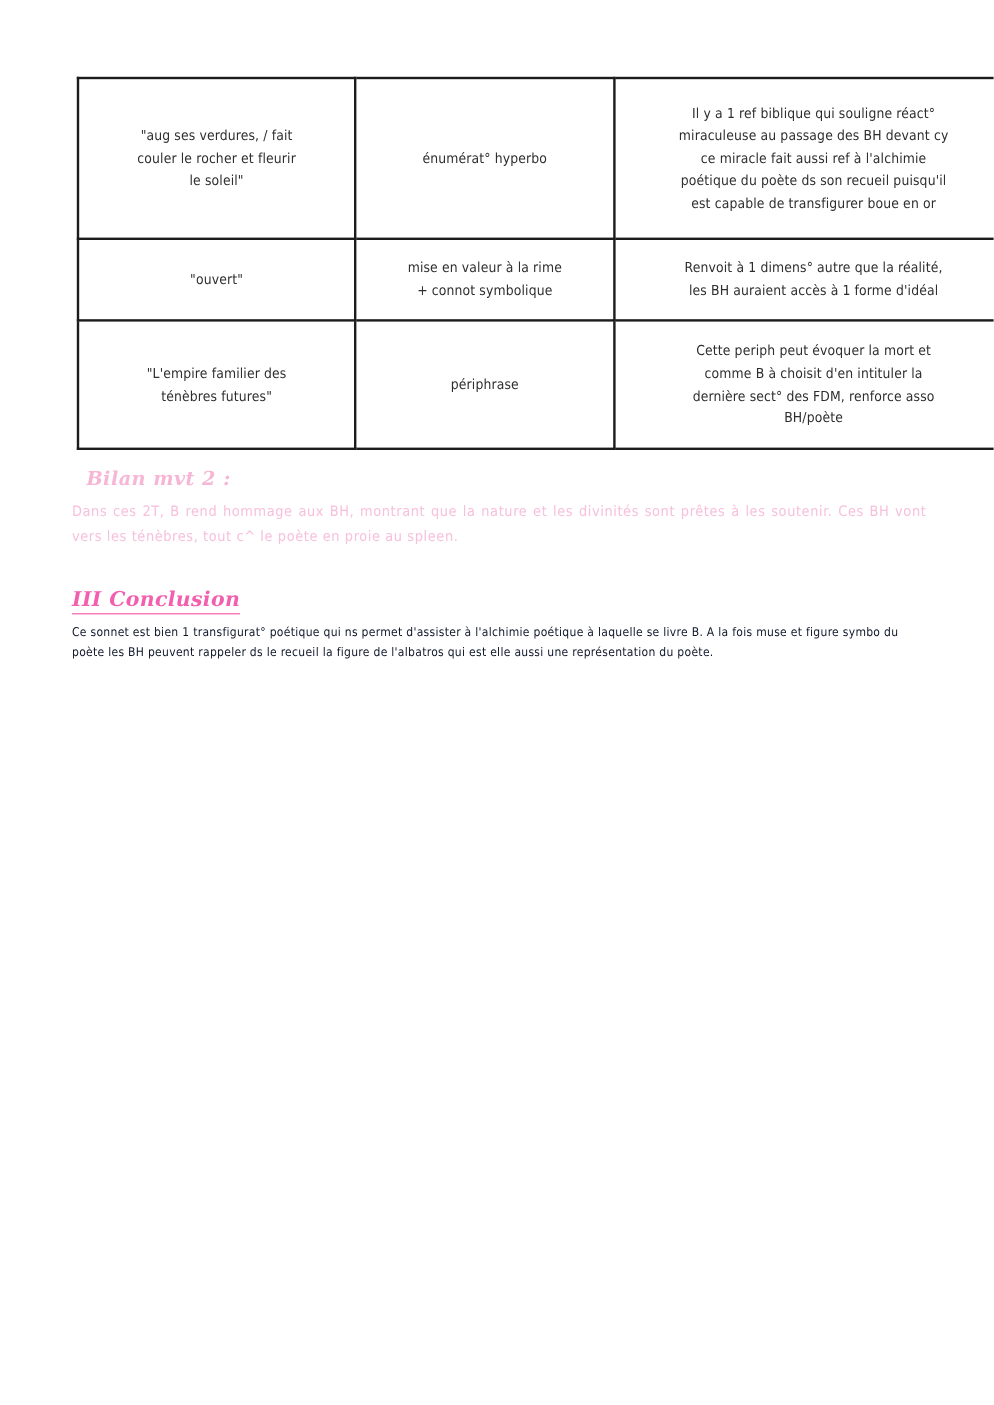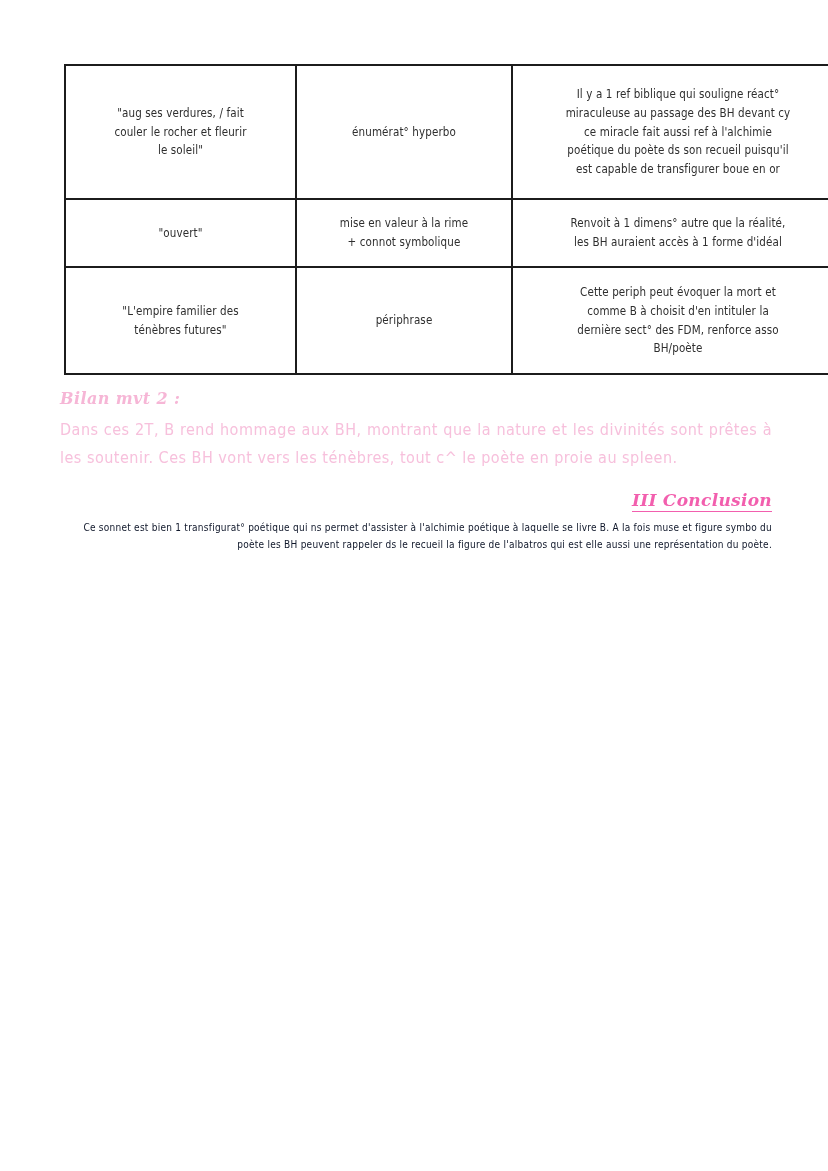--- a/index.html
+++ b/index.html
@@ -64,41 +64,40 @@
     left: 60px;
     top: 389px;
     width: 712px;
   }
   .bilan-heading {
     font-family: "DejaVu Serif", serif;
     font-style: italic;
     font-size: 16px;
     color: #f6b6d6;
     letter-spacing: 0.4px;
-    margin: 0 0 8px 0;
+    margin: 0 0 8px 12px;
     font-weight: 600;
   }
   .bilan-body {
     font-family: "DejaVu Sans", sans-serif;
-    font-size: 16px;
+    font-size: 12px;
     line-height: 1.78;
     color: #f7c0dc;
     letter-spacing: 0.5px;
     margin: 0;
     font-stretch: condensed;
     text-align: justify;
   }
 
   
   .conclusion-block {
     position: absolute;
     left: 60px;
     top: 490px;
     width: 712px;
-    text-align: right;
   }
   .conclusion-heading {
     display: inline-block;
     font-family: "DejaVu Serif", serif;
     font-style: italic;
     font-weight: 700;
     font-size: 17px;
     color: #f25fae;
     letter-spacing: 0.3px;
     border-bottom: 1.6px solid #f25fae;

